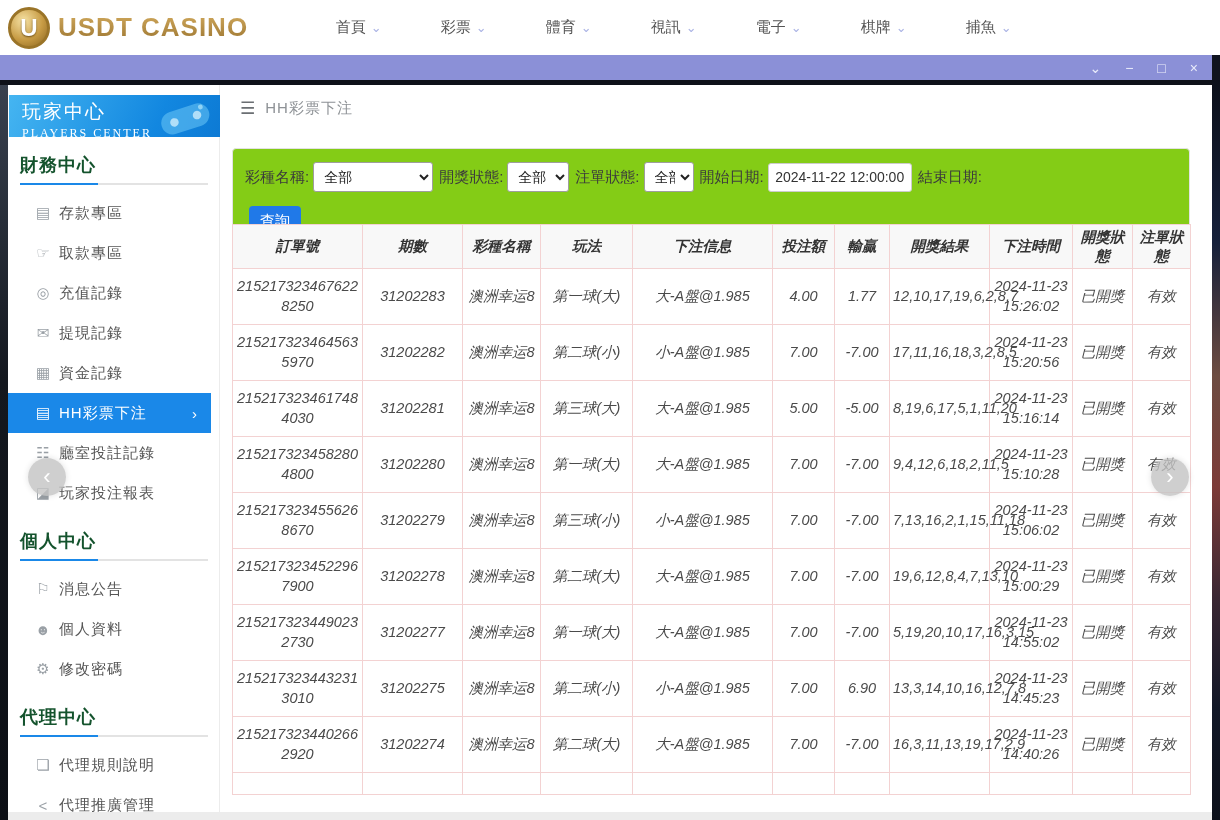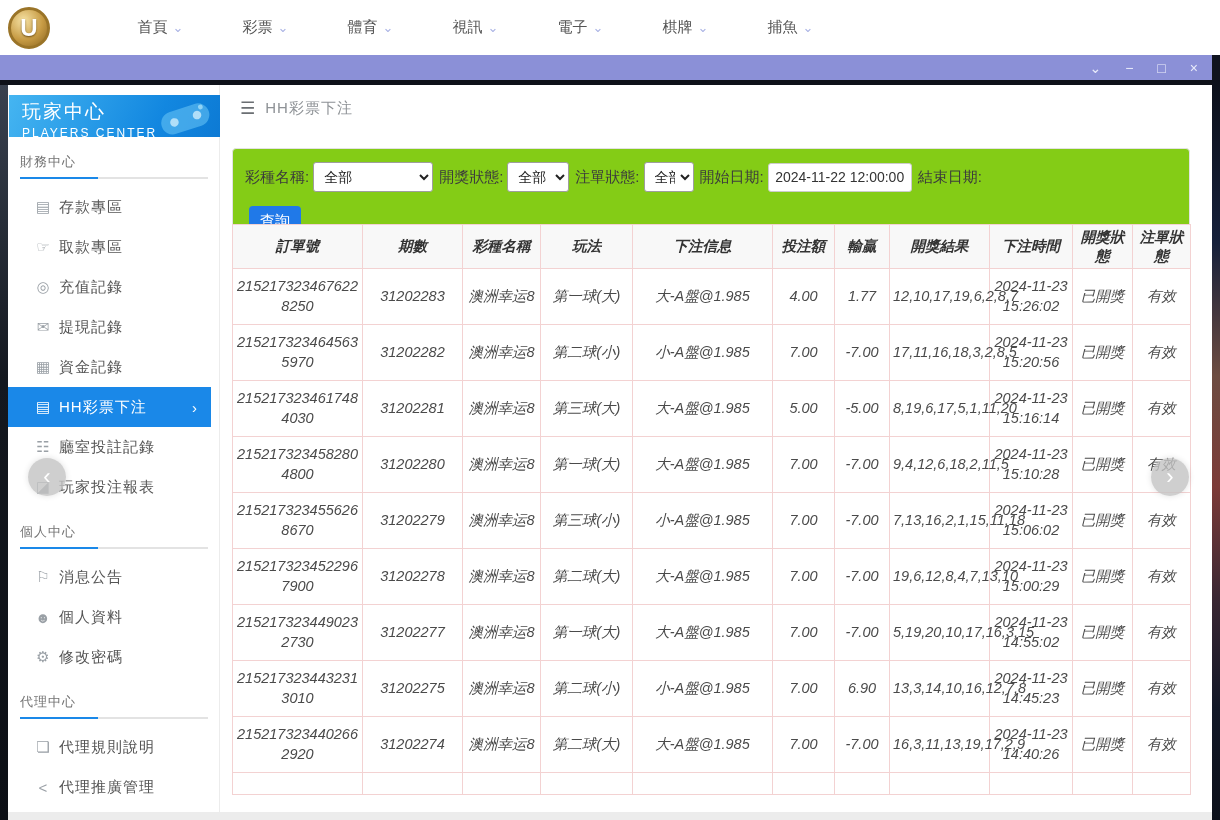--- a/index.html
+++ b/index.html
@@ -28,26 +28,26 @@
   .strip-left { position:absolute; top:85px; left:0; width:8px; height:735px; background:linear-gradient(180deg,#39414f,#14181f 40%,#0c0f15); }
   .strip-right { position:absolute; top:80px; left:1212px; width:8px; height:740px;
       background:linear-gradient(180deg,#0c101a 0%,#16203a 22%,#6d4c41 40%,#7c3b38 55%,#3a2733 70%,#121827 85%,#0c101a 100%); }
 
   
   .window { position:absolute; top:85px; left:8px; width:1204px; height:735px; background:#fff; z-index:2; }
 
   
   .sidebar { position:absolute; left:0; top:0; width:212px; height:100%; background:#fff; border-right:1px solid #ececec; }
   .sidebar-header { position:relative; margin:10px 0 0 1px; width:211px; height:42px; padding:4px 0 0 13px;
-      background:linear-gradient(115deg,#45b5f1,#1287e0 70%,#0d7ad4); color:#fff; overflow:hidden; }
+      background:linear-gradient(115deg,#45b5f1,#1287e0 70%,#0d7ad4); color:#fff; overflow:hidden;font-family:Liberation Serif, serif; }
   .sidebar-header .t1 { font-size:19px; letter-spacing:2px; }
   .sidebar-header .t2 { font-size:12px; letter-spacing:2px; margin-top:1px; }
   .gamepad { position:absolute; right:6px; top:4px; transform:rotate(-18deg); opacity:.9; }
 
-  .section-title { margin:16px 0 6px 12px; font-size:13px; color:#737373; letter-spacing:1px; }
+  .section-title { margin:16px 0 6px 12px; font-size:18px; color:#14532d; letter-spacing:1px;font-weight:bold; }
   .section-underline { margin-left:12px; width:188px; height:2px; background:#e3e3e3; position:relative; }
   .section-underline::before { content:""; position:absolute; left:0; top:0; width:78px; height:2px; background:#1a88e8; }
   .side-list { margin-top:8px; }
   .side-item { height:40px; display:flex; align-items:center; padding-left:26px; cursor:pointer; position:relative; }
   .side-item .ico { width:18px; font-size:15px; color:#9aa0a6; text-align:center; }
   .side-item .lbl { margin-left:7px; font-size:15px; color:#555; letter-spacing:1px; }
   .side-item.active { background:#1a88e8; margin-right:8px; }
   .side-item.active .ico, .side-item.active .lbl { color:#fff; }
   .side-item.active .arrow { position:absolute; right:14px; color:#fff; font-size:15px; }
 
@@ -87,20 +87,21 @@
   .hscroll { position:absolute; left:0; bottom:0; width:100%; height:8px; background:#ececec; }
 </style>
 </head>
 <body>
 
 <div class="page">
 
   <header class="topnav">
     <div class="brand">
       <div class="coin">U</div>
+      <span class="brand-text">USDT CASINO</span>
     </div>
     <nav class="mainnav">
         <div class="nav-item"><span>首頁</span><span class="chev">⌄</span></div>
         <div class="nav-item"><span>彩票</span><span class="chev">⌄</span></div>
         <div class="nav-item"><span>體育</span><span class="chev">⌄</span></div>
         <div class="nav-item"><span>視訊</span><span class="chev">⌄</span></div>
         <div class="nav-item"><span>電子</span><span class="chev">⌄</span></div>
         <div class="nav-item"><span>棋牌</span><span class="chev">⌄</span></div>
         <div class="nav-item"><span>捕魚</span><span class="chev">⌄</span></div>
       </nav>

